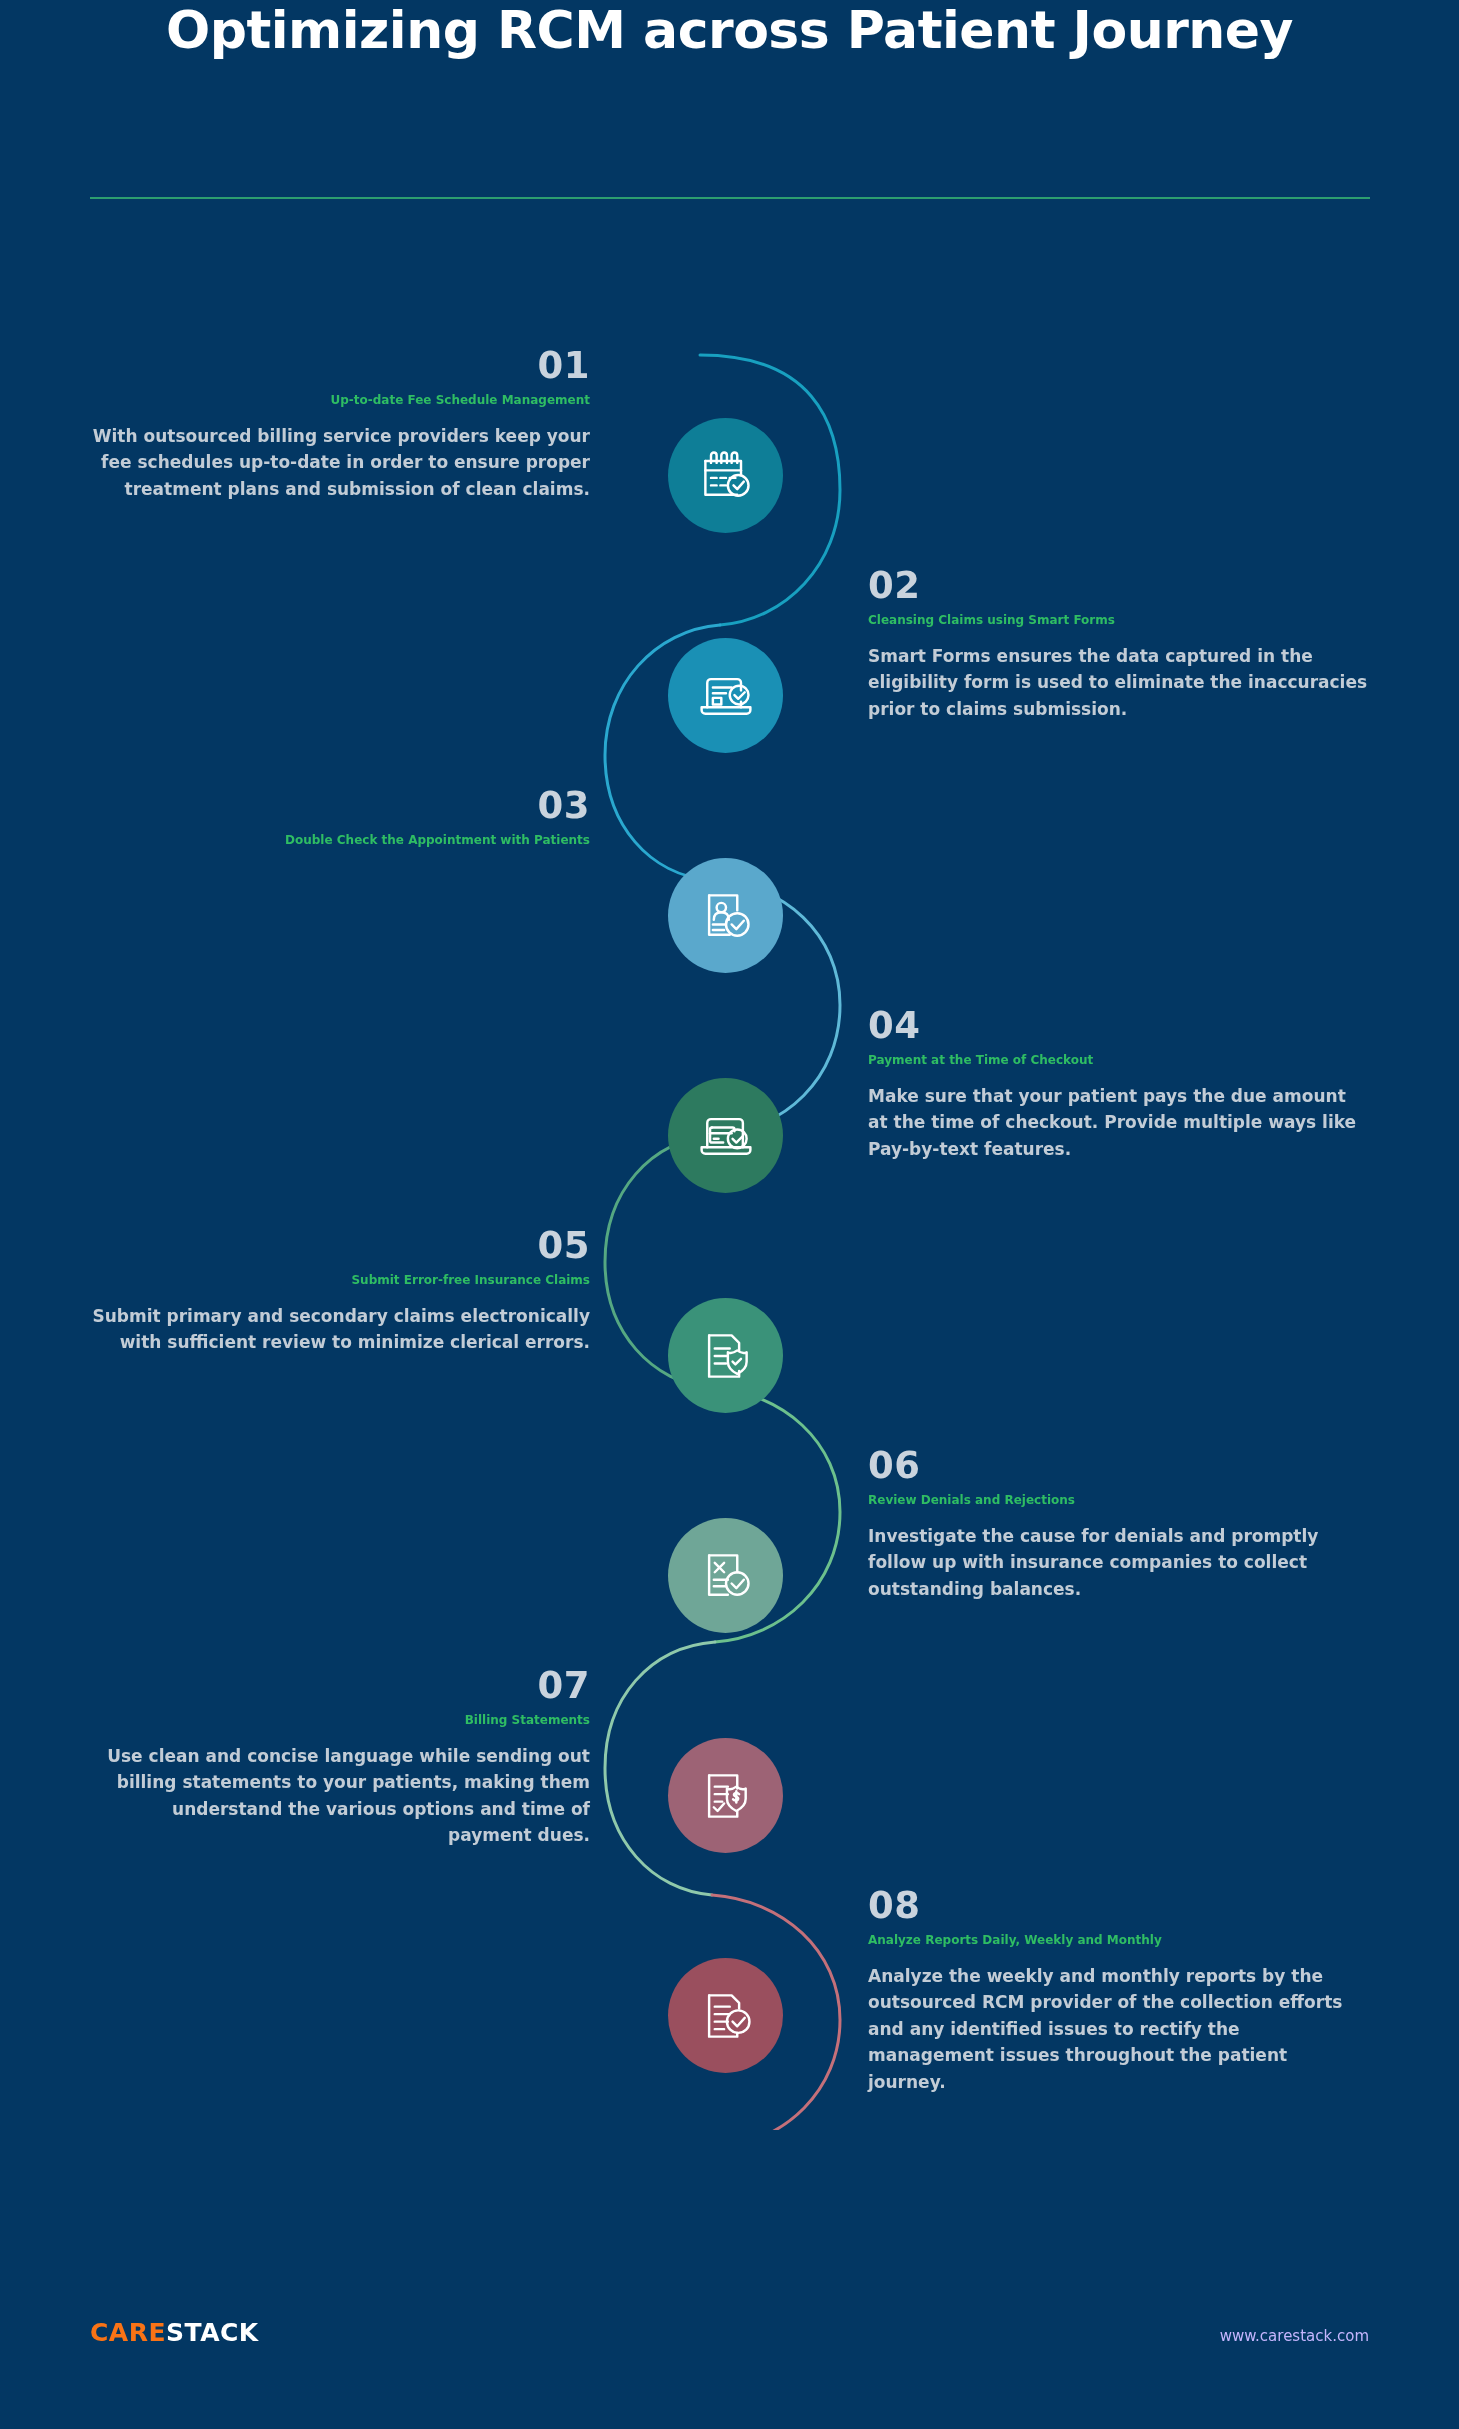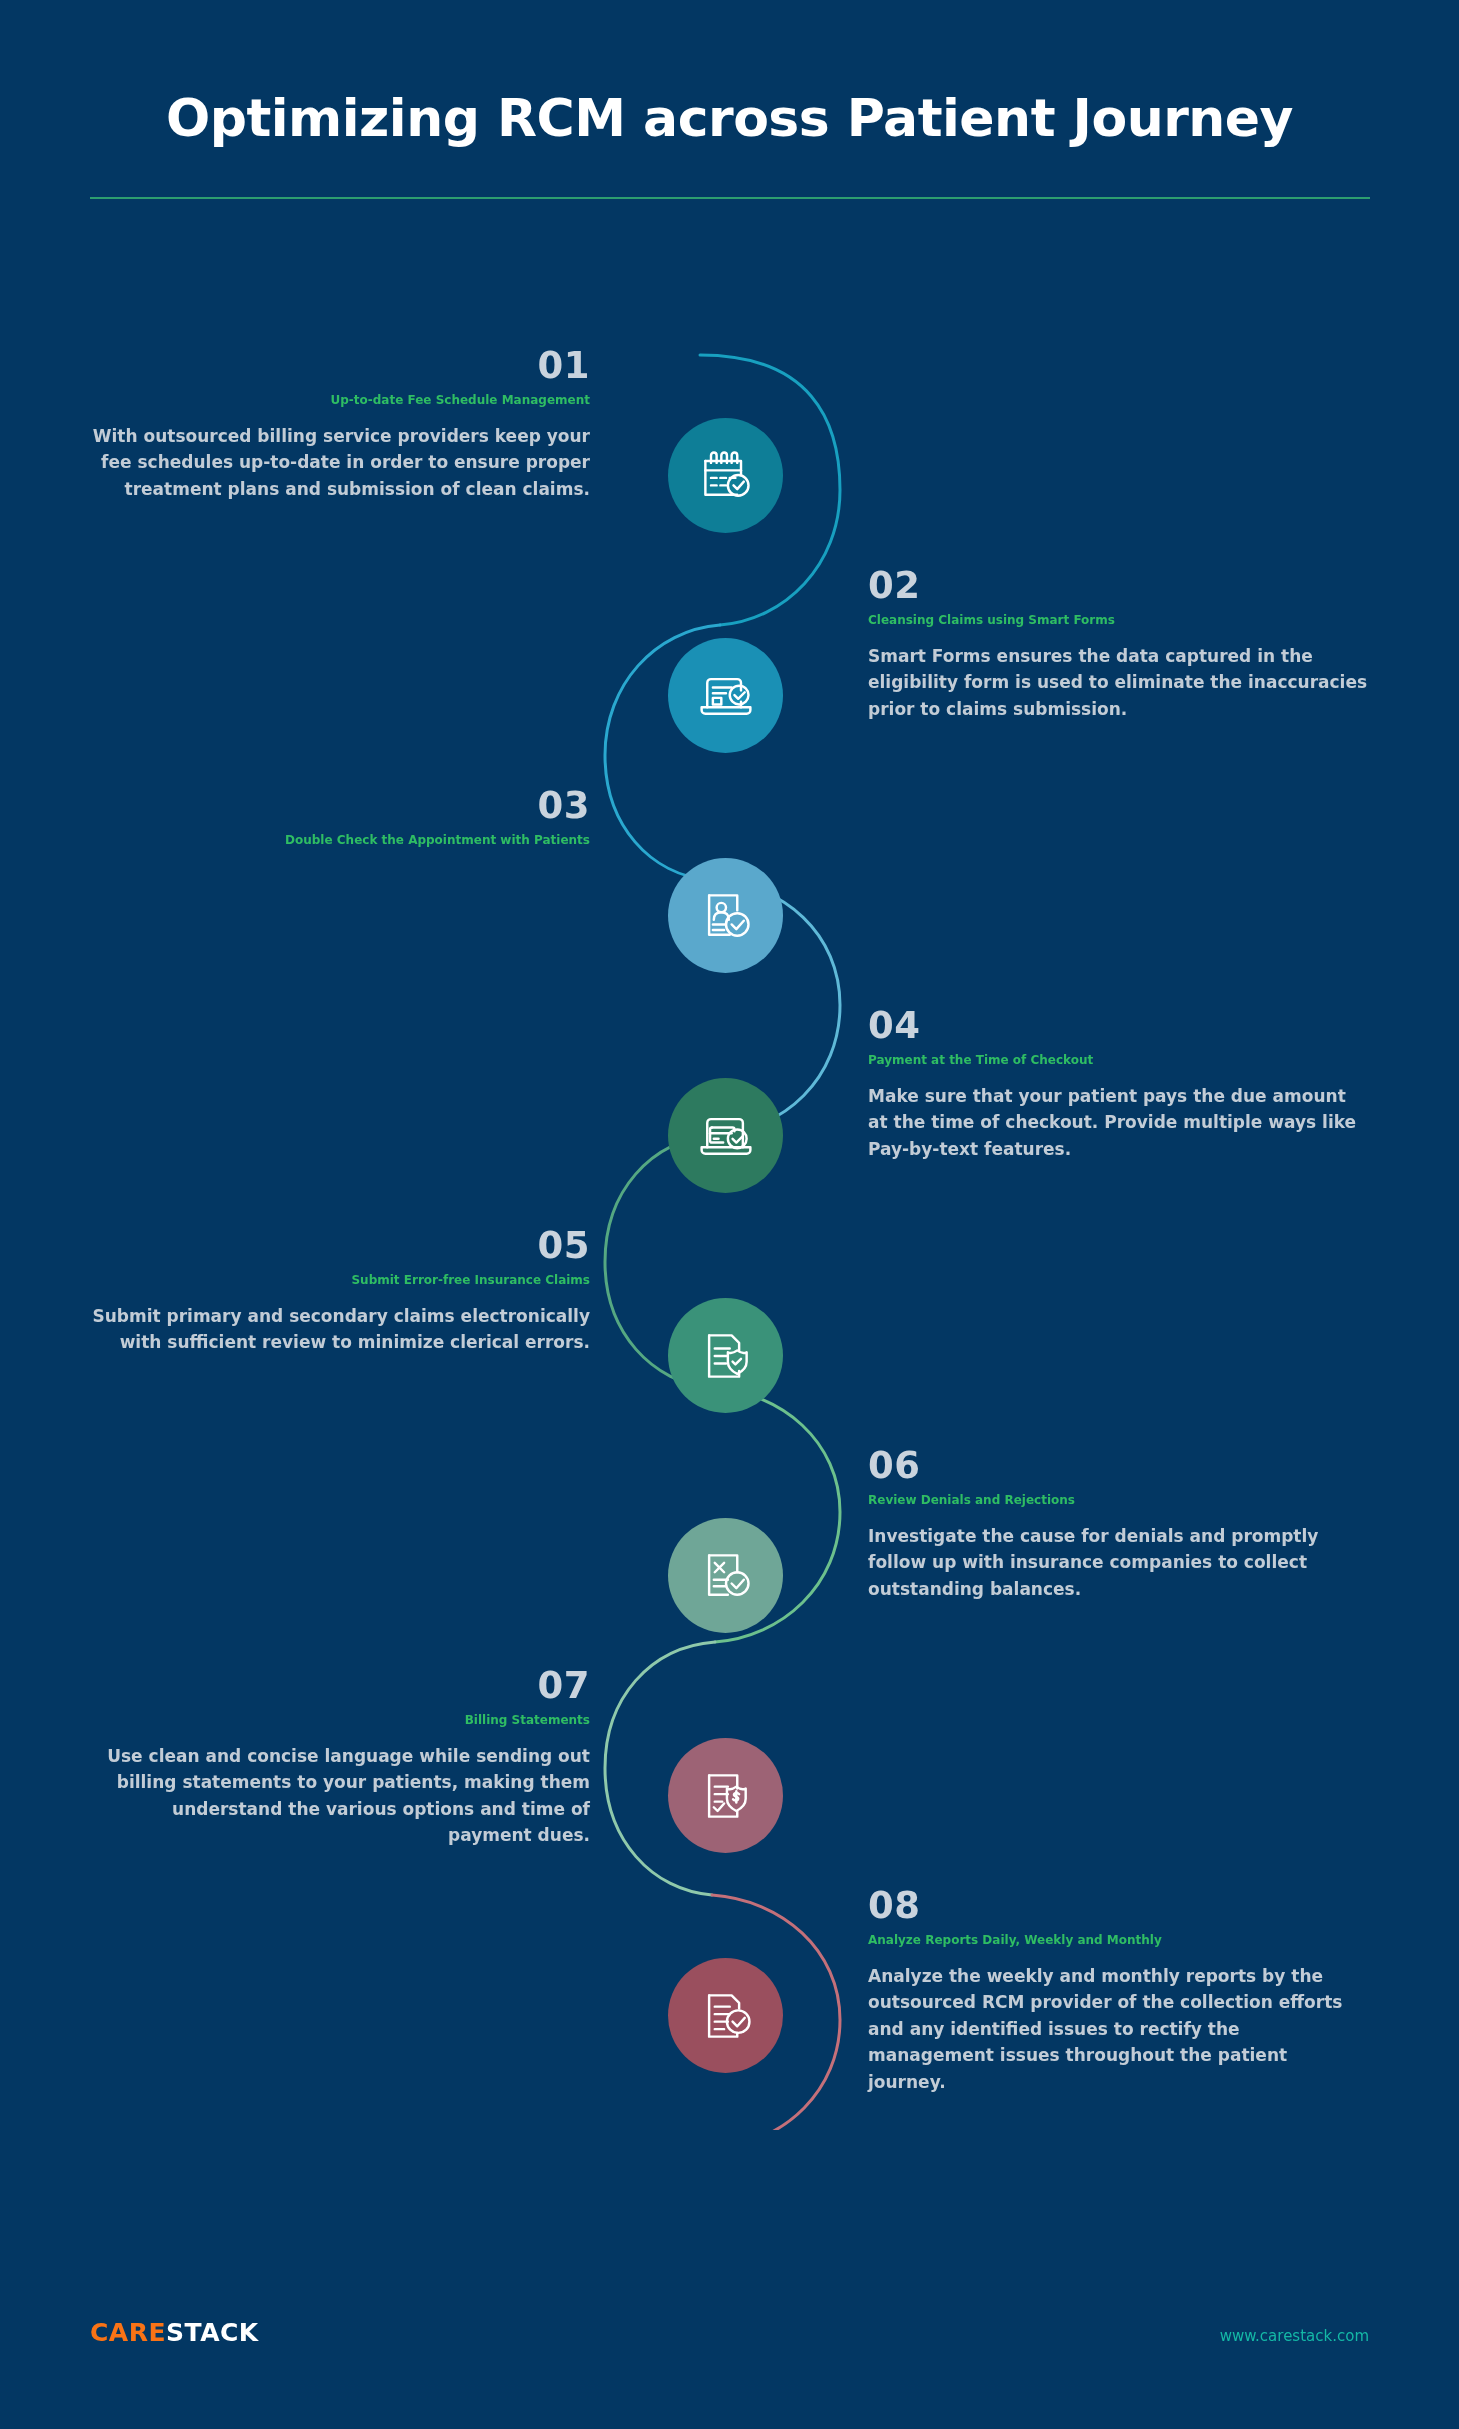--- a/index.html
+++ b/index.html
@@ -12,21 +12,20 @@
   .page { position:relative; width:1459px; height:2429px; background:#033763; }
 
   
   .header { position:absolute; left:0; top:0; width:1459px; }
   .title {
     text-align:center;
     color:#ffffff;
     font-size:52px;
     font-weight:bold;
     letter-spacing:-0.5px;
-    padding-top:88px;
     font-family:"DejaVu Sans", sans-serif;
   }
   .divider {
     position:absolute;
     left:90px; top:197px;
     width:1280px; height:2px;
     background:#2d9e6f;
   }
 
   
@@ -81,21 +80,21 @@
   .footer { position:absolute; left:0; bottom:0; width:1459px; height:180px; }
   .logo {
     position:absolute; left:90px; top:2318px;
     font-size:25px; font-weight:bold; letter-spacing:0.5px;
     font-family:"DejaVu Sans", sans-serif;
   }
   .logo .care  { color:#f97316; }
   .logo .stack { color:#ffffff; }
   .site {
     position:absolute; right:90px; top:2327px;
-    color:#14b8a6; font-size:15px;
+    color:#c4b5fd; font-size:15px;
     font-family:"DejaVu Sans", sans-serif;
   }
 </style>
 </head>
 <body>
 
 <div class="page">
 
   <div class="header">
     <div class="title">Optimizing RCM across Patient Journey</div>

